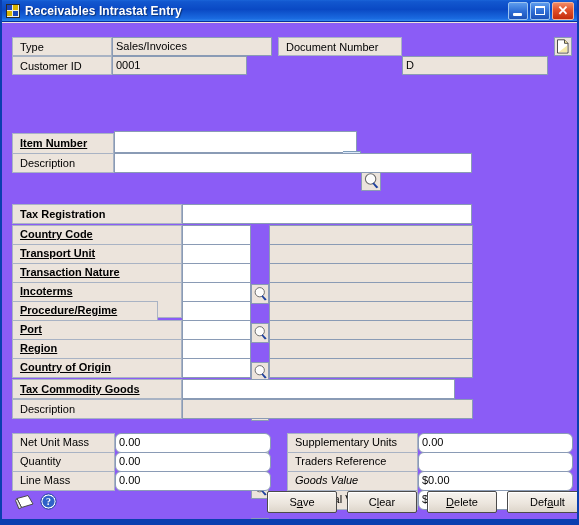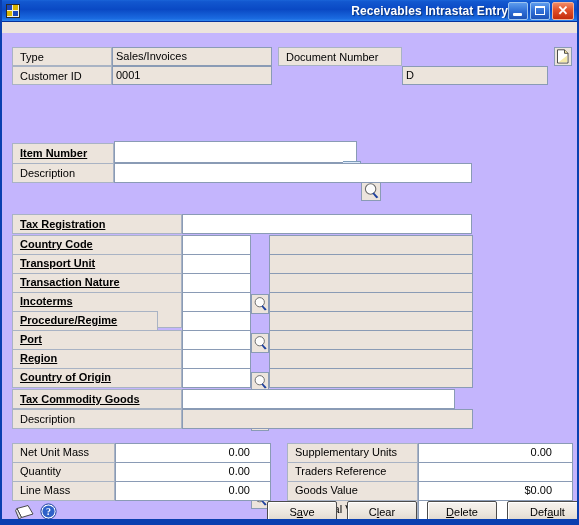--- a/index.html
+++ b/index.html
@@ -53,21 +53,20 @@
   }
   #title-text {
     color: #ffffff;
     font-size: 12px;
     font-weight: bold;
     letter-spacing: 0.1px;
     text-shadow: 1px 1px 1px rgba(0,0,0,.45);
     white-space: nowrap;
     flex: 1 1 auto;
     overflow: hidden;
-    text-align: right;
   }
   .tb-btns { display: flex; gap: 2px; flex: 0 0 auto; align-items: center; padding-right: 1px;}
   .tb-btn {
     width: 20px; height: 18px;
     border: 1px solid #9cc4f0;
     border-radius: 2px;
     box-sizing: border-box;
     position: relative;
     background: linear-gradient(to bottom, #5d9ced 0%, #2f6fd6 50%, #1d53b8 100%);
     cursor: default;
@@ -103,50 +102,49 @@
     font-size: 13px;
     font-family: "Liberation Sans", sans-serif;
   }
 
   
   #client {
     position: absolute;
     left: 0; right: 0;
     top: 23px;
     bottom: 0;
-    background: #c4b5fd;
-    margin-top: 10px;
+    background: #8b5cf6;
   }
 
   
   .lbl {
     font-size: 11px;
     color: #000;
     white-space: nowrap;
     line-height: 18px;
     overflow: hidden;
   }
-  .lbl.bold { font-weight: bold; text-decoration: underline; }
+  .lbl.bold { font-weight: bold; }
   .lbl.link { font-weight: bold; text-decoration: underline; }
 
   .abs { position: absolute; box-sizing: border-box; }
 
   .cell {
     border: 1px solid #8a9bb5;
     background: #ece4dc;
     font-size: 11px;
     color: #000;
     line-height: 17px;
     padding: 0 3px;
     box-sizing: border-box;
     overflow: hidden;
     white-space: nowrap;
   }
   .cell.white { background: #ffffff; }
-  .cell.num { text-align: right; padding-right: 20px; }
+  .cell.num { padding-right: 20px; border-radius: 6px; }
 
   
   .lcell {
     border: 1px solid #a9b3c4;
     background: #ece4dc;
     box-sizing: border-box;
     font-size: 11px;
     padding-left: 7px;
     line-height: 17px;
     white-space: nowrap;
@@ -238,21 +236,21 @@
   <div id="client">
 
     <div class="abs lcell" style="left:10px; top:14px; width:100px; height:19px;">
       <span class="lbl">Type</span>
     </div>
     <div class="abs lcell" style="left:10px; top:33px; width:100px; height:19px;">
       <span class="lbl">Customer ID</span>
     </div>
 
     <div class="abs cell" style="left:110px; top:14px; width:160px; height:19px;">Sales/Invoices</div>
-    <div class="abs cell" style="left:110px; top:33px; width:160px; height:19px;">0001</div>
+    <div class="abs cell" style="left:110px; top:33px; width:135px; height:19px;">0001</div>
 
     <div class="abs lcell" style="left:276px; top:14px; width:124px; height:19px;">
       <span class="lbl">Document Number</span>
     </div>
     <div class="abs docbtn" style="left:552px; top:14px; width:18px; height:19px;">
       <svg width="14" height="15" viewBox="0 0 14 15" style="position:absolute;left:1px;top:1px;">
         <path d="M1.5 0.8 L8.5 0.8 L12 4.3 L12 14 L1.5 14 Z" fill="#ffffff" stroke="#3b3b3b" stroke-width="0.9"></path>
         <path d="M8.5 0.8 L8.5 4.3 L12 4.3" fill="#f2e19a" stroke="#3b3b3b" stroke-width="0.9"></path>
         <path d="M2.5 13.2 L11.2 13.2 L11.2 6.5 Z" fill="#f5e9a8" stroke="none"></path>
       </svg>
@@ -375,21 +373,21 @@
         <div class="abs lcell" style="left:10px; top:429px; width:103px; height:20px;"><span class="lbl" style="line-height:17px;">Quantity</span></div>
         <div class="abs cell white num" style="left:113px; top:429px; width:156px; height:20px;">0.00</div>
         <div class="abs lcell" style="left:10px; top:448px; width:103px; height:20px;"><span class="lbl" style="line-height:17px;">Line Mass</span></div>
         <div class="abs cell white num" style="left:113px; top:448px; width:156px; height:20px;">0.00</div>
       </div>
     <div id="totals-right">
         <div class="abs lcell" style="left:285px; top:410px; width:131px; height:20px;"><span class="lbl" style="line-height:17px;">Supplementary Units</span></div>
         <div class="abs cell white num" style="left:416px; top:410px; width:155px; height:20px;">0.00</div>
         <div class="abs lcell" style="left:285px; top:429px; width:131px; height:20px;"><span class="lbl" style="line-height:17px;">Traders Reference</span></div>
         <div class="abs cell white num" style="left:416px; top:429px; width:155px; height:20px;"></div>
-        <div class="abs lcell" style="left:285px; top:448px; width:131px; height:20px;"><span class="lbl" style="line-height:17px;">Goods Value</span></div>
+        <div class="abs lcell" style="left:285px; top:448px; width:131px; height:20px;"><span class="lbl" style="line-height:17px;font-style:italic;">Goods Value</span></div>
         <div class="abs cell white num" style="left:416px; top:448px; width:155px; height:20px;">$0.00</div>
         <div class="abs lcell" style="left:285px; top:467px; width:131px; height:20px;"><span class="lbl" style="line-height:17px;">Statistical Value</span></div>
         <div class="abs cell white num" style="left:416px; top:467px; width:155px; height:20px;">$0.00</div>
       </div>
 
     <div class="abs noteicon" style="left:12px; top:470px; width:22px; height:20px;">
       <svg width="22" height="20" viewBox="0 0 22 20">
         <path d="M3 5.5 L14 2.5 L19 11 L7.5 14.5 Z" fill="#ffffff" stroke="#4a4a4a" stroke-width="1"></path>
         <path d="M3 5.5 L7.5 14.5 L5 16 L1.5 7.5 Z" fill="#e2e2e2" stroke="#4a4a4a" stroke-width="1"></path>
       </svg>

